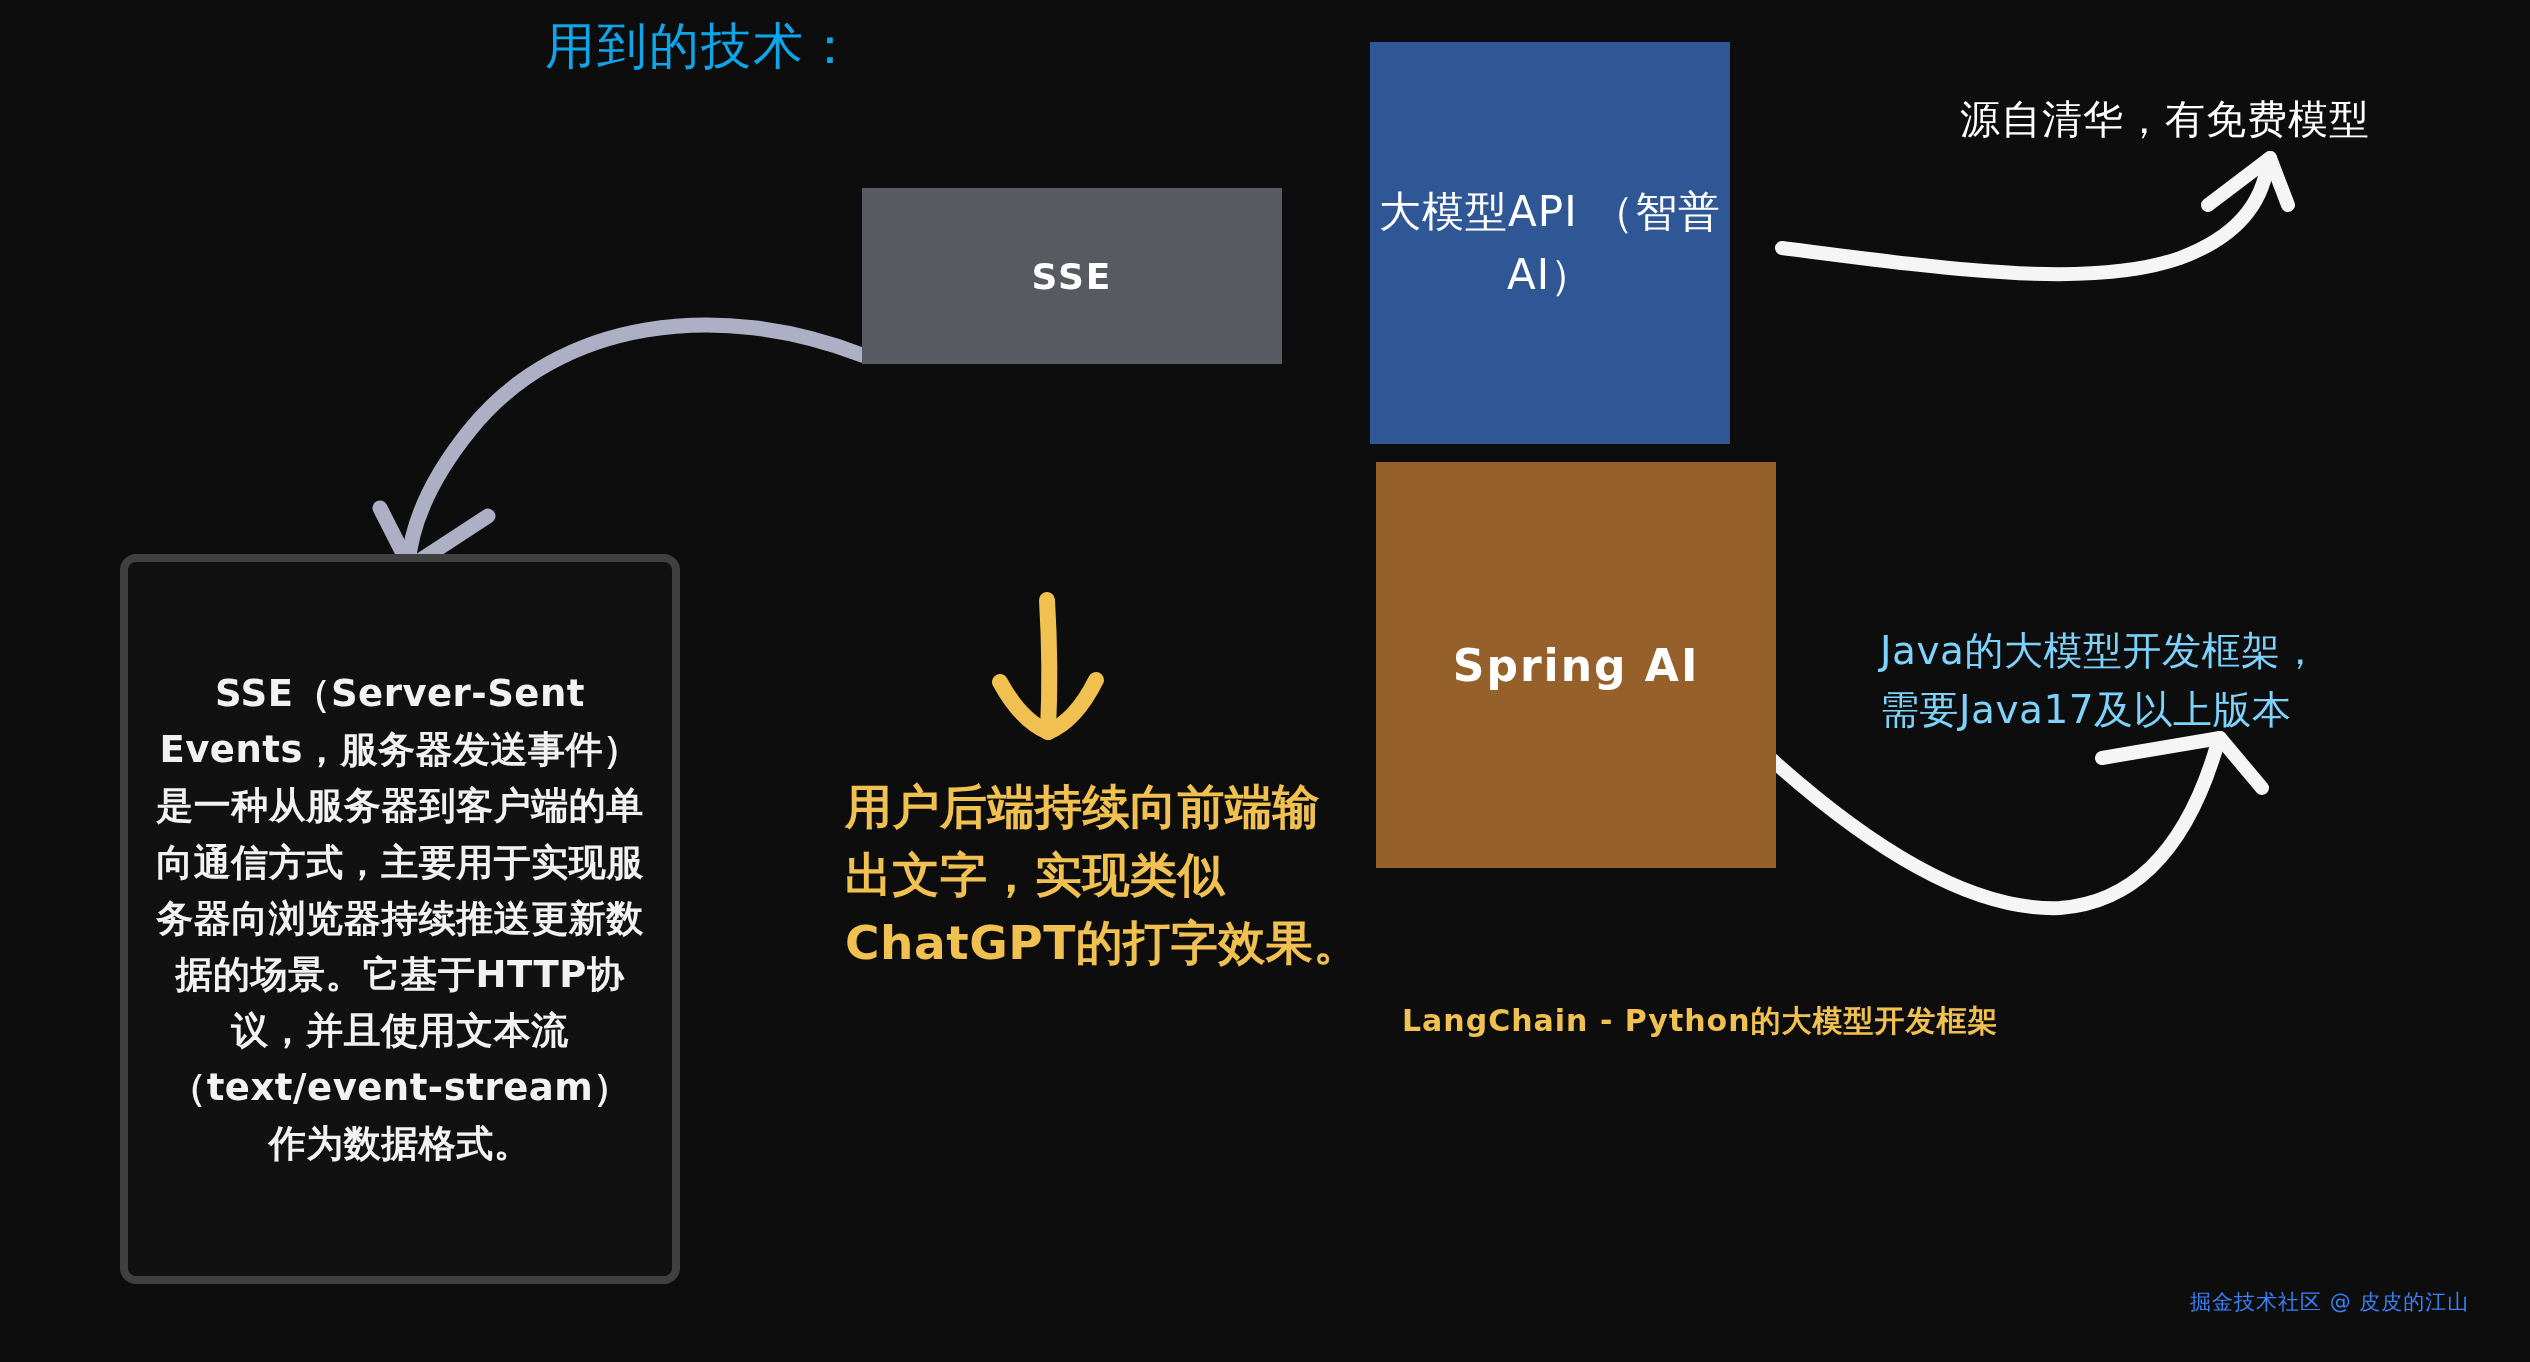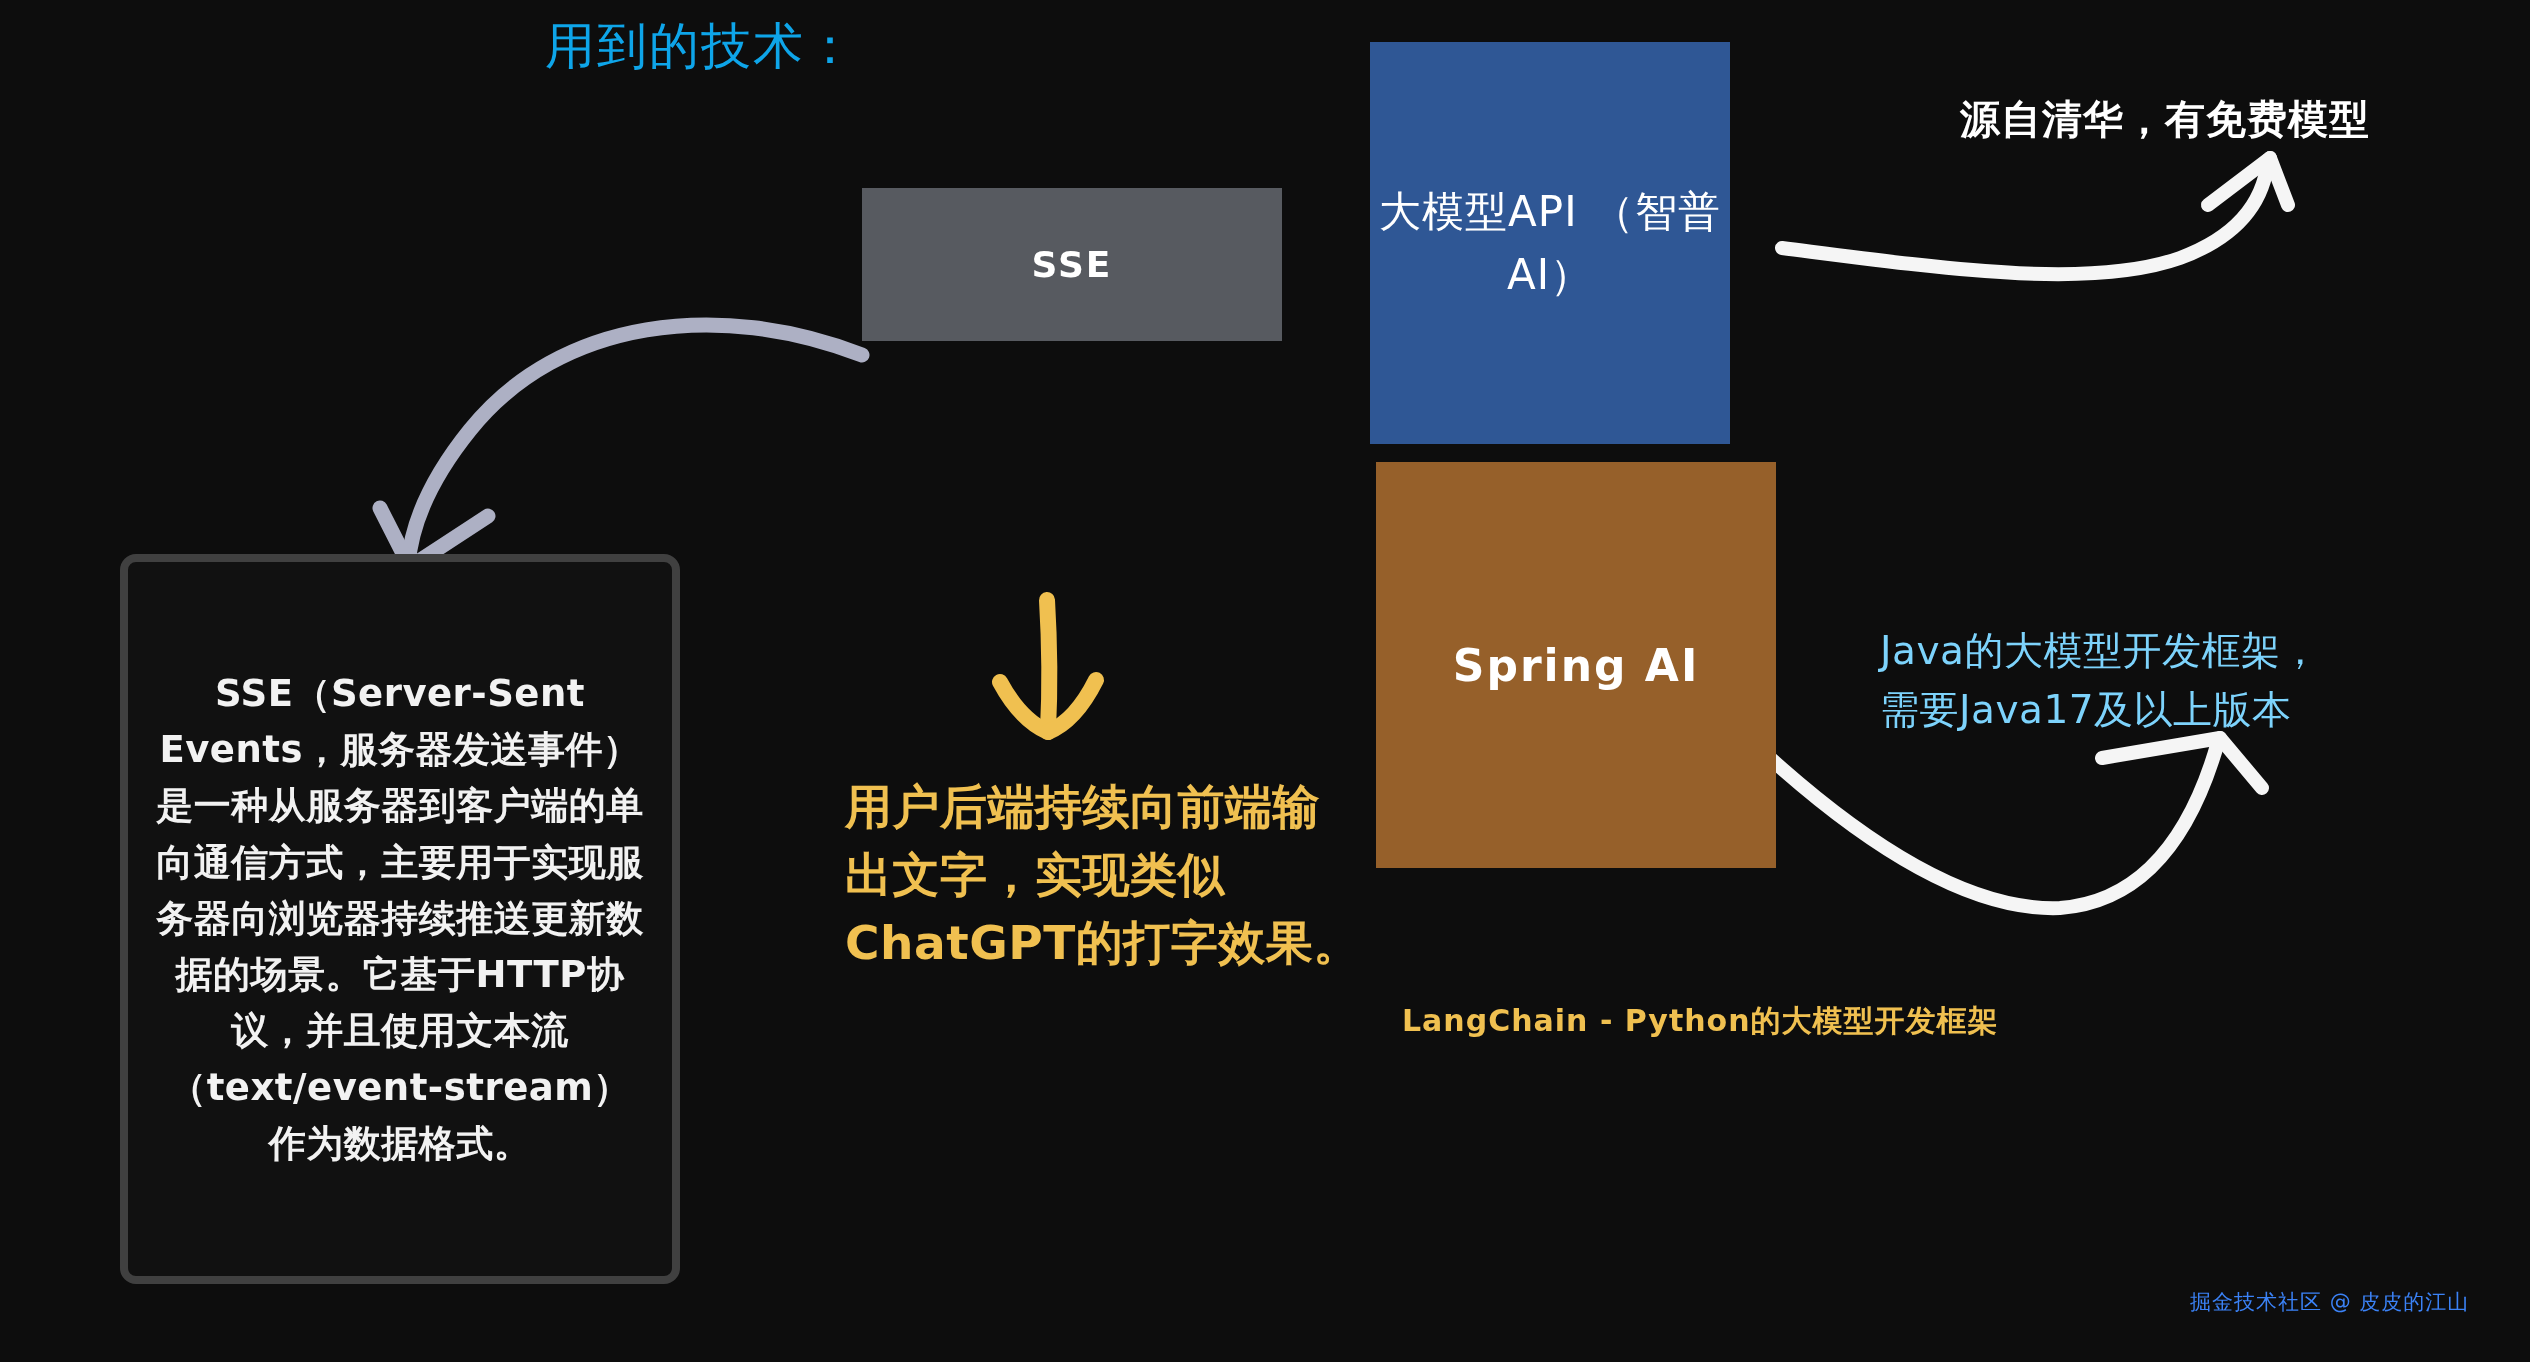--- a/index.html
+++ b/index.html
@@ -41,21 +41,21 @@
     align-items: center;
     justify-content: center;
     text-align: center;
     color: #ffffff;
   }
 
   #sse-box {
     left: 862px;
     top: 188px;
     width: 420px;
-    height: 153px;
+    height: 176px;
     background: #575a60;
     font-size: 36px;
     font-weight: 700;
     letter-spacing: 2px;
   }
 
   #api-box {
     left: 1370px;
     top: 42px;
     width: 360px;
@@ -116,21 +116,21 @@
     font-weight: 600;
     line-height: 1.45;
     margin-top: 31px;
   }
 
   #note-zhipu {
     left: 1960px;
     top: 92px;
     color: #ffffff;
     font-size: 40px;
-    font-weight: 700;
+    font-weight: 400;
     letter-spacing: 1px;
   }
 
   #note-springai {
     left: 1880px;
     top: 622px;
     color: #7dd3fc;
     font-size: 39px;
     font-weight: 500;
     line-height: 1.5;

